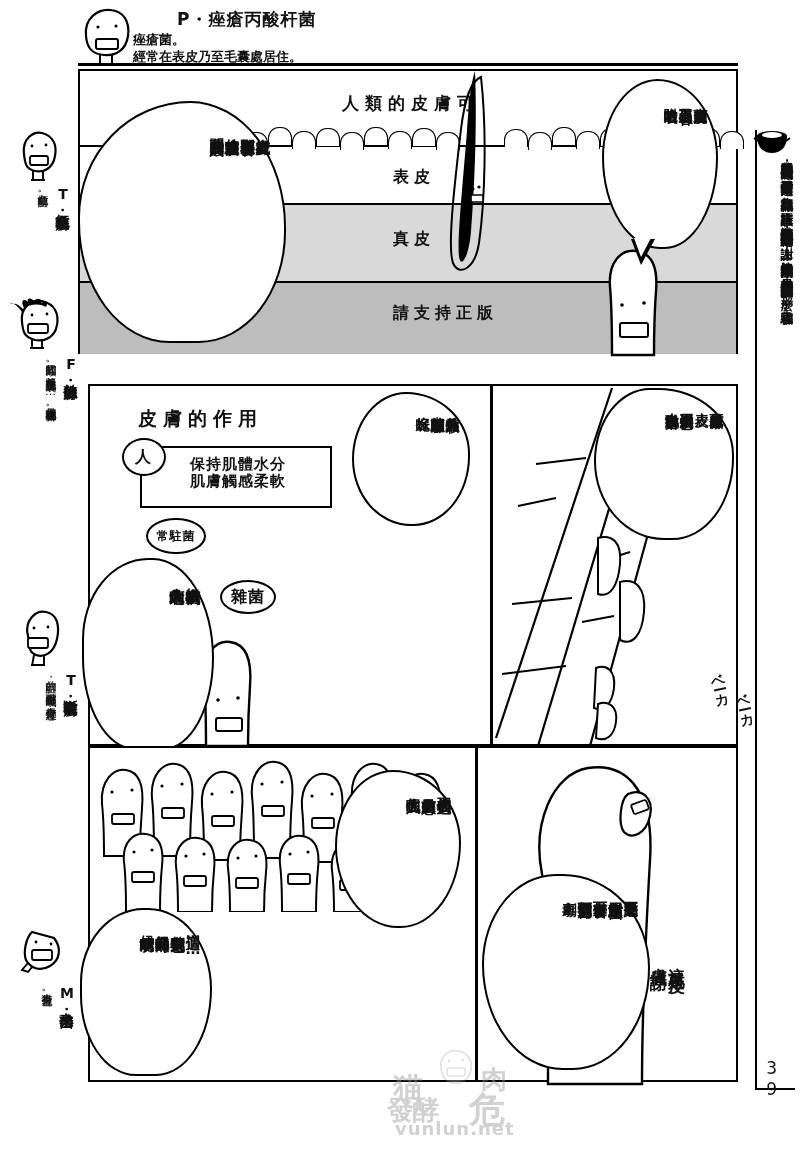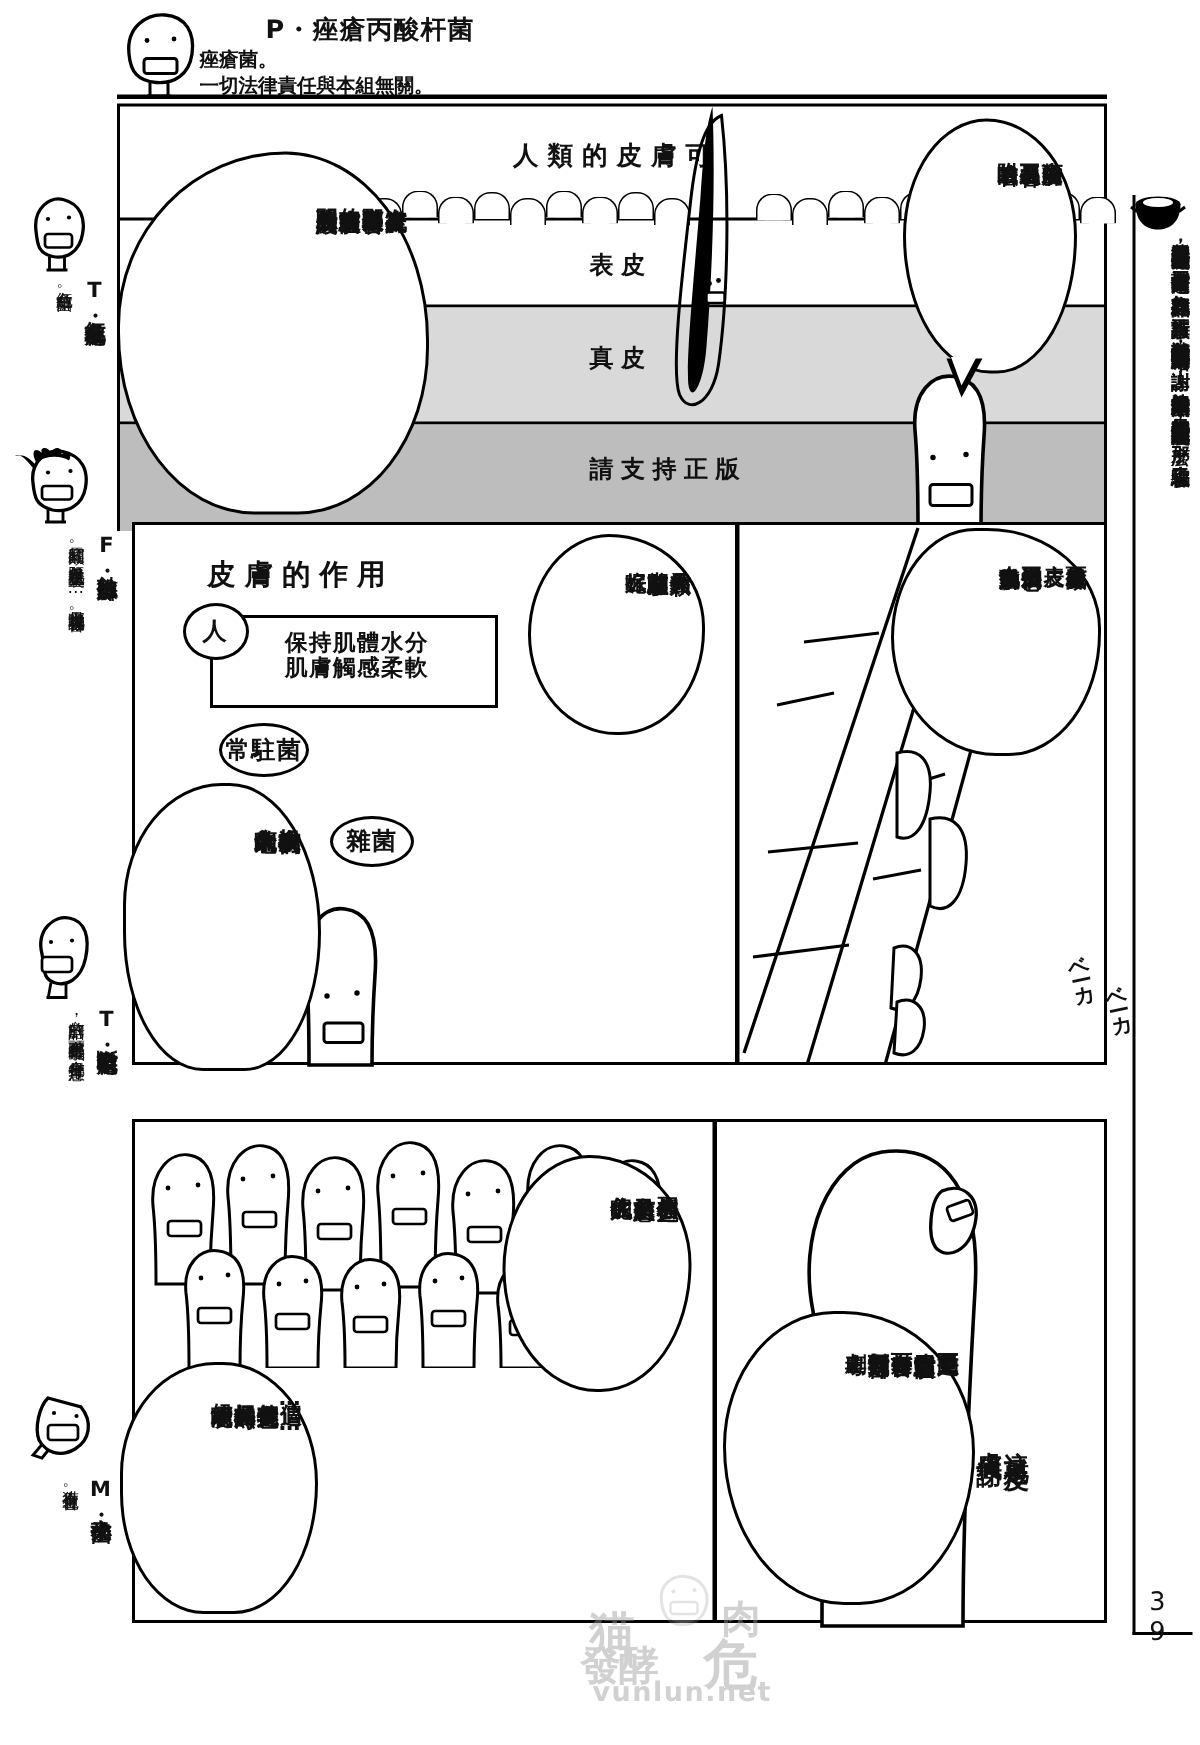--- a/index.html
+++ b/index.html
@@ -68,32 +68,32 @@
   #bubble-p1-left{left:-2px;top:30px;width:208px;height:242px;border-radius:54% 46% 42% 44%/48% 52% 46% 50%;}
   #bubble-p1-left .vtext{right:14px;top:24px;font-size:14.5px;font-weight:bold;height:196px;}
   #bubble-p1-right{left:522px;top:8px;width:116px;height:170px;border-radius:48% 52% 46% 50%/46% 46% 54% 54%;}
   #bubble-p1-right .vtext{right:8px;top:16px;font-size:14px;font-weight:bold;height:140px;}
   #tail-p1-right{position:absolute;left:551px;top:168px;width:0;height:0;
       border-left:10px solid transparent;border-right:14px solid transparent;border-top:26px solid #000;}
   #tail-p1-right:after{content:"";position:absolute;left:-7px;top:-27px;width:0;height:0;
       border-left:7px solid transparent;border-right:10px solid transparent;border-top:19px solid #fff;}
 
   
-  #panel-2{left:88px;top:348px;width:650px;height:362px;}
+  #panel-2{left:88px;top:384px;width:650px;height:362px;}
   #panel-2-divider{position:absolute;left:400px;top:0;width:2.5px;height:100%;background:#000;}
   #title-skinfunction{position:absolute;left:48px;top:20px;font-size:19px;font-weight:bold;letter-spacing:6px;}
   .diagram-box{position:absolute;background:#fff;border:2.4px solid #000;box-sizing:border-box;}
   .diagram-pill{position:absolute;background:#fff;border:2.4px solid #000;border-radius:50%;box-sizing:border-box;
       display:flex;align-items:center;justify-content:center;font-size:14px;font-weight:bold;letter-spacing:2px;}
   #box-human{left:50px;top:60px;width:192px;height:62px;}
   #box-human .htext{position:absolute;left:48px;top:8px;font-size:15px;font-weight:bold;letter-spacing:1px;}
   #pill-human{left:32px;top:52px;width:44px;height:38px;font-size:16px;}
   #box-food{left:78px;top:120px;width:160px;height:62px;}
   #box-food .htext{position:absolute;left:76px;top:18px;font-size:16px;font-weight:bold;letter-spacing:4px;}
-  #pill-flora{left:56px;top:132px;width:60px;height:36px;font-size:16px;letter-spacing:1px;}
+  #pill-flora{left:56px;top:132px;width:60px;height:36px;font-size:12px;letter-spacing:1px;}
   #box-killed{left:155px;top:188px;width:140px;height:56px;}
   #box-killed .htext{position:absolute;left:42px;top:8px;font-size:14px;font-weight:bold;letter-spacing:2px;line-height:1.3;}
   #pill-misc{left:130px;top:194px;width:56px;height:34px;font-size:16px;letter-spacing:1px;}
 
   #bubble-p2-left{left:-8px;top:172px;width:132px;height:192px;border-radius:52% 48% 40% 42%/44% 54% 50% 50%;}
   #bubble-p2-left .vtext{right:12px;top:16px;font-size:15px;font-weight:bold;height:156px;}
   #bubble-p2-why{left:262px;top:6px;width:118px;height:134px;border-radius:46% 54% 48% 50%/50% 46% 52% 50%;}
   #bubble-p2-why .vtext{right:8px;top:12px;font-size:14px;font-weight:bold;height:112px;}
   #bubble-p2-right{left:504px;top:2px;width:140px;height:152px;border-radius:40% 54% 44% 50%/48% 44% 54% 52%;}
   #bubble-p2-right .vtext{right:8px;top:12px;font-size:14px;font-weight:bold;height:128px;}
@@ -134,21 +134,21 @@
       <path d="M8 30 C6 12 20 3 32 4 C46 5 52 16 50 30 C48 44 38 50 26 49 C14 48 9 42 8 30 Z" fill="#fff" stroke="#000" stroke-width="2.2"></path>
       <rect x="18" y="33" width="22" height="10" rx="2" fill="#fff" stroke="#000" stroke-width="2"></rect>
       <circle cx="20" cy="21" r="1.6" fill="#000"></circle>
       <circle cx="38" cy="20" r="1.6" fill="#000"></circle>
       <path d="M22 49 L22 58 M34 49 L34 58" stroke="#000" stroke-width="2" fill="none"></path>
       <path d="M20 58 L36 58" stroke="#000" stroke-width="2"></path>
     </svg>
   </div>
   <div id="header-title">P・痤瘡丙酸杆菌</div>
   <div id="header-line1">痤瘡菌。</div>
-  <div id="header-line2">一切法律責任與本組無關。</div>
+  <div id="header-line2">經常在表皮乃至毛囊處居住。</div>
   <div id="header-rule"></div>
 
   <div class="blob" style="left:14px;top:128px;width:48px;height:52px;">
     <svg width="48" height="52" viewBox="0 0 48 52">
       <path d="M10 26 C8 10 20 3 28 5 C40 8 43 18 41 28 C39 40 30 45 21 43 C12 41 11 36 10 26 Z" fill="#fff" stroke="#000" stroke-width="2.2"></path>
       <rect x="16" y="28" width="18" height="9" rx="2" fill="#fff" stroke="#000" stroke-width="1.8"></rect>
       <circle cx="18" cy="18" r="1.4" fill="#000"></circle>
       <circle cx="32" cy="17" r="1.4" fill="#000"></circle>
       <path d="M19 43 L19 52 M29 43 L29 52 M17 52 L31 52" stroke="#000" stroke-width="1.9" fill="none"></path>
     </svg>

